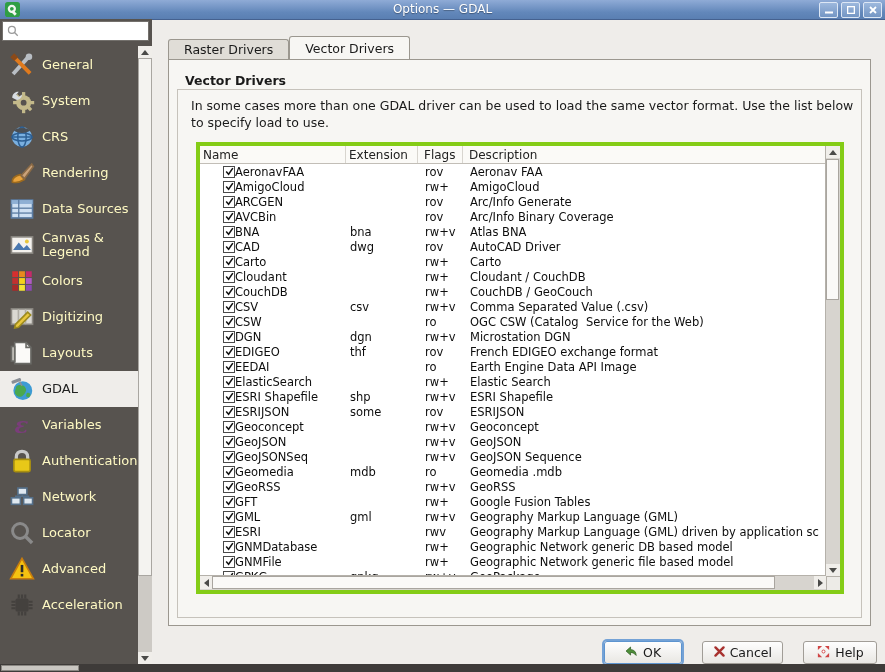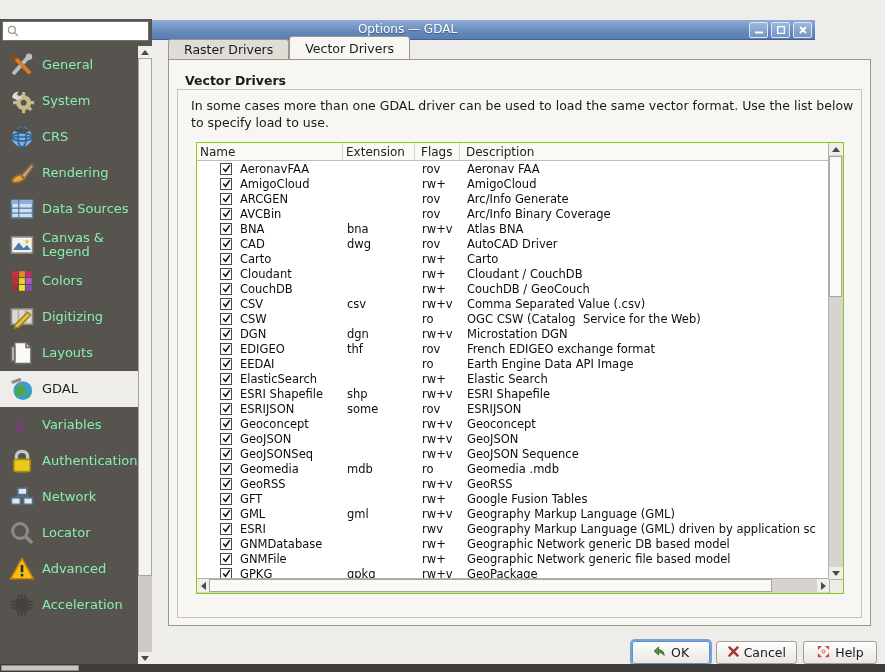--- a/index.html
+++ b/index.html
@@ -2,37 +2,37 @@
 <html><head>
 <meta charset="utf-8">
 <style>
   html,body{margin:0;padding:0;}
   body{
     width:885px;height:672px;position:relative;overflow:hidden;
     font-family:"DejaVu Sans",sans-serif;background:#efedea;color:#1a1a1a;
     -webkit-font-smoothing:antialiased;
   }
   
-  .titlebar{position:absolute;left:0;top:0;width:815px;height:19px;
+  .titlebar{position:absolute;left:0;top:0;width:885px;height:19px;
     background:linear-gradient(#8fabd6,#6287ba 65%,#5a7fb2);
-    border-bottom:1px solid #45618f;margin-top:20px;}
+    border-bottom:1px solid #45618f;}
   .qgis-logo{position:absolute;left:5px;top:2px;width:15px;height:15px;}
   .win-title{position:absolute;left:0;right:0;top:0;height:19px;line-height:19px;
     text-align:center;color:#ffffff;font-size:12px;text-shadow:0 1px 1px rgba(0,0,0,.35);}
   .win-buttons{position:absolute;right:3px;top:2px;display:flex;gap:3px;}
   .win-btn{width:17px;height:14px;border:1px solid #dde7f5;border-radius:2px;
     background:linear-gradient(#9db8dd,#7496c4);display:flex;align-items:center;justify-content:center;}
   
   .sidebar{position:absolute;left:0;top:19px;width:152px;height:645px;background:#57534f;}
   .search-box{position:absolute;left:2px;top:2px;width:147px;height:20px;background:#fff;
     border:1px solid #73706c;box-sizing:border-box;display:flex;align-items:center;padding-left:4px;gap:3px;}
   .search-box input{border:none;outline:none;flex:1;font:11px "DejaVu Sans",sans-serif;min-width:0;background:transparent;}
   .sb-items{position:absolute;left:0;top:28px;width:138px;}
   .sb-item{height:36px;display:flex;align-items:center;padding-left:8px;gap:6px;
-    color:#86efac;font-size:13px;line-height:1.05;}
+    color:#fef9c3;font-size:13px;line-height:1.05;}
   .sb-item.selected{background:#efedea;color:#222;}
   .sb-icon{width:28px;height:28px;flex:0 0 28px;display:flex;align-items:center;justify-content:center;}
   .sb-scroll{position:absolute;right:0;top:27px;width:14px;height:618px;background:#cdcac5;}
   .sb-scroll .thumb{position:absolute;left:0;top:12px;width:14px;height:518px;
     background:#f4f3f0;border:1px solid #a9a6a1;box-sizing:border-box;}
   .scroll-btn{position:absolute;left:0;width:14px;height:12px;background:#f0eeea;
     display:flex;align-items:center;justify-content:center;}
   .tri-up{width:0;height:0;border-left:4px solid transparent;border-right:4px solid transparent;border-bottom:5px solid #4a4a48;}
   .tri-down{width:0;height:0;border-left:4px solid transparent;border-right:4px solid transparent;border-top:5px solid #4a4a48;}
   .tri-left{width:0;height:0;border-top:4px solid transparent;border-bottom:4px solid transparent;border-right:5px solid #4a4a48;}
@@ -44,47 +44,47 @@
     border:1px solid #9b978f;border-bottom:none;border-top-left-radius:3px;border-top-right-radius:3px;}
   .tab.inactive{background:#e0ddd7;height:20px;}
   .tab.active{background:#f7f6f3;height:23px;}
   .tab-panel{position:absolute;left:16px;top:40px;width:703px;height:567px;background:#f7f6f3;
     border:1px solid #9b978f;box-sizing:border-box;}
   .group-title{position:absolute;left:16px;top:13px;font-weight:bold;font-size:12.5px;}
   .groupbox{position:absolute;left:8px;top:29px;right:8px;bottom:7px;border:1px solid #c6c2bb;border-radius:0;}
   .desc{position:absolute;left:13px;top:8px;font-size:12.5px;line-height:1.35;}
   
   .table{position:absolute;left:18px;top:52px;width:648px;height:452px;background:#fff;
-    border:1px solid #84cc16;box-sizing:border-box;}
+    border:4px solid #84cc16;box-sizing:border-box;}
   .thead{position:absolute;left:0;top:0;right:14px;height:17px;background:#fbfaf7;
     border-bottom:1px solid #c2beb7;display:flex;font-size:12px;color:#222;}
   .th{display:flex;align-items:center;border-right:1px solid #d8d5cf;box-sizing:border-box;overflow:hidden;}
   .th-name{width:146px;padding-left:3px;}
   .th-ext{width:72px;padding-left:3px;}
   .th-flags{width:45px;padding-left:6px;}
   .th-desc{flex:1;padding-left:6px;border-right:none;}
   .tbody{position:absolute;left:0;top:18px;right:14px;bottom:14px;overflow:hidden;}
   .trow{height:15px;display:flex;align-items:center;font-size:11.5px;color:#0d0d0d;}
   .cell{overflow:hidden;white-space:pre;box-sizing:border-box;}
-  .cell-name{width:146px;padding-left:23px;display:flex;align-items:center;gap:8px;}
+  .cell-name{width:146px;padding-left:23px;display:flex;align-items:center;}
   .cell-ext{width:72px;padding-left:4px;}
   .cell-flags{width:45px;padding-left:7px;}
   .cell-desc{flex:1;padding-left:7px;}
   .cb{width:12px;height:12px;background:#fff;border:1px solid #4a4a4a;box-sizing:border-box;
     flex:0 0 12px;display:flex;align-items:center;justify-content:center;}
   .vscroll{position:absolute;top:0;right:0;width:14px;bottom:14px;background:#d7d4cf;border-left:1px solid #b5b1aa;}
   .vscroll .thumb{position:absolute;left:0;top:13px;width:13px;height:141px;background:#faf9f7;border:1px solid #a9a59f;box-sizing:border-box;}
   .hscroll{position:absolute;left:0;bottom:0;right:14px;height:14px;background:#d7d4cf;border-top:1px solid #b5b1aa;}
   .hscroll .thumb{position:absolute;top:0;left:12px;width:563px;height:13px;background:#faf9f7;border:1px solid #a9a59f;box-sizing:border-box;}
   .corner{position:absolute;right:0;bottom:0;width:14px;height:14px;background:#edebe7;border-left:1px solid #b5b1aa;border-top:1px solid #b5b1aa;box-sizing:border-box;}
   .vs-up{top:0;} .vs-down{bottom:0;}
   .hs-left{position:absolute;left:0;top:0;width:12px;height:13px;background:#f0eeea;display:flex;align-items:center;justify-content:center;}
   .hs-right{position:absolute;right:0;top:0;width:12px;height:13px;background:#f0eeea;display:flex;align-items:center;justify-content:center;}
   
-  .footer{position:absolute;right:8px;top:622px;display:flex;gap:6px;}
+  .footer{position:absolute;right:8px;top:622px;display:flex;gap:20px;}
   .btn{height:23px;display:flex;align-items:center;justify-content:center;gap:4px;
     font-size:12.5px;background:linear-gradient(#fefefe,#e9e7e3);
     border:1px solid #a19d97;border-radius:3px;box-sizing:border-box;padding:0 10px;}
   .btn-ok{min-width:78px;border-color:#5d94cf;box-shadow:0 0 0 2px #74a2d6;}
   .btn-cancel{min-width:78px;}
   .btn-help{min-width:74px;}
   
   .bottom-strip{position:absolute;left:0;bottom:0;width:885px;height:8px;background:#3e3b39;}
   .sb-hscroll-part{position:absolute;left:1px;bottom:1px;width:78px;height:6px;background:#c9c6c1;border:1px solid #8a8782;box-sizing:border-box;}
 </style>

